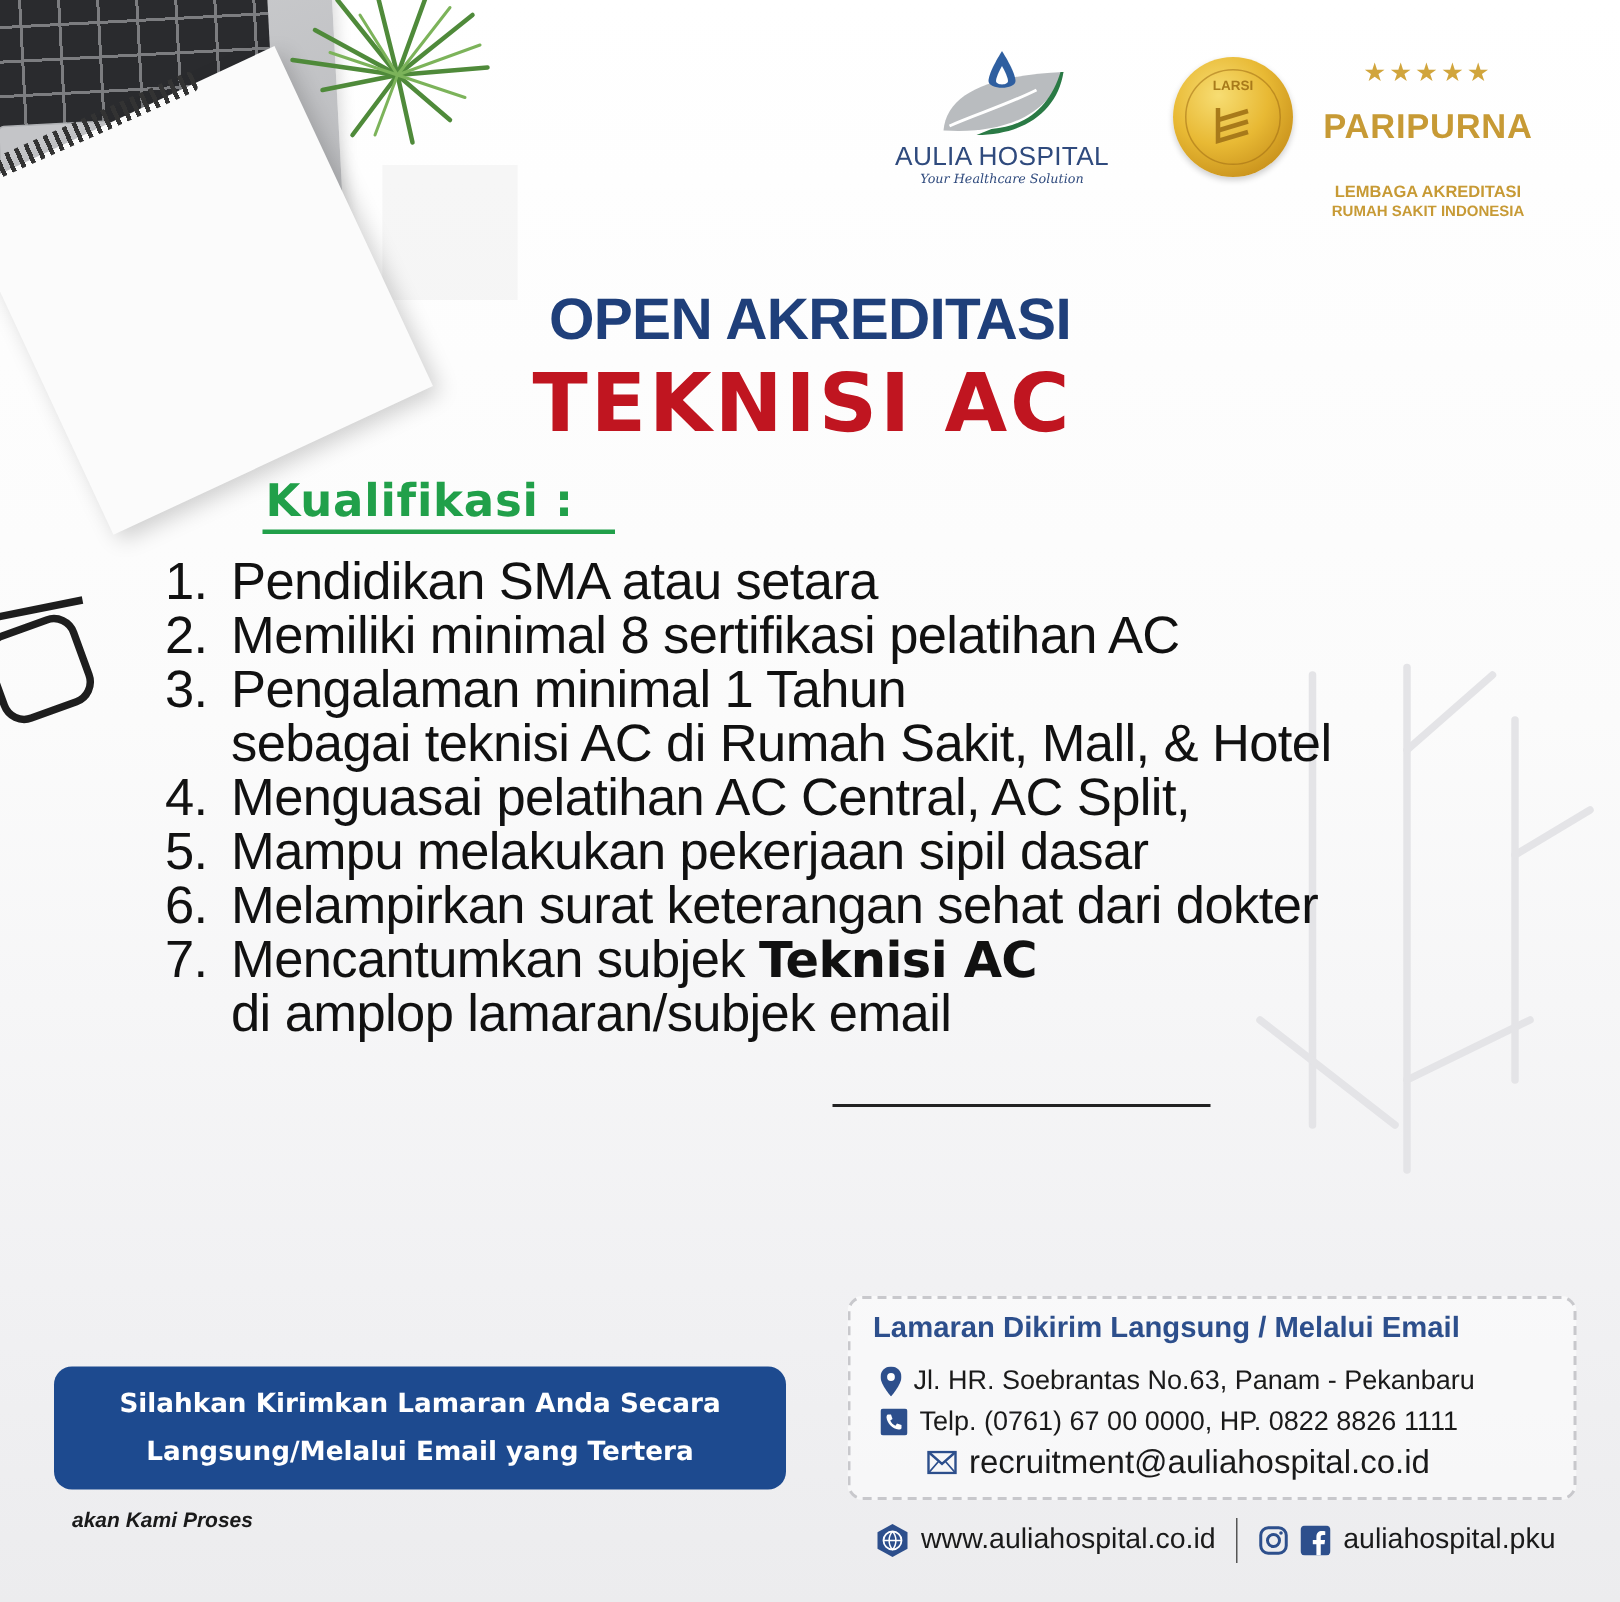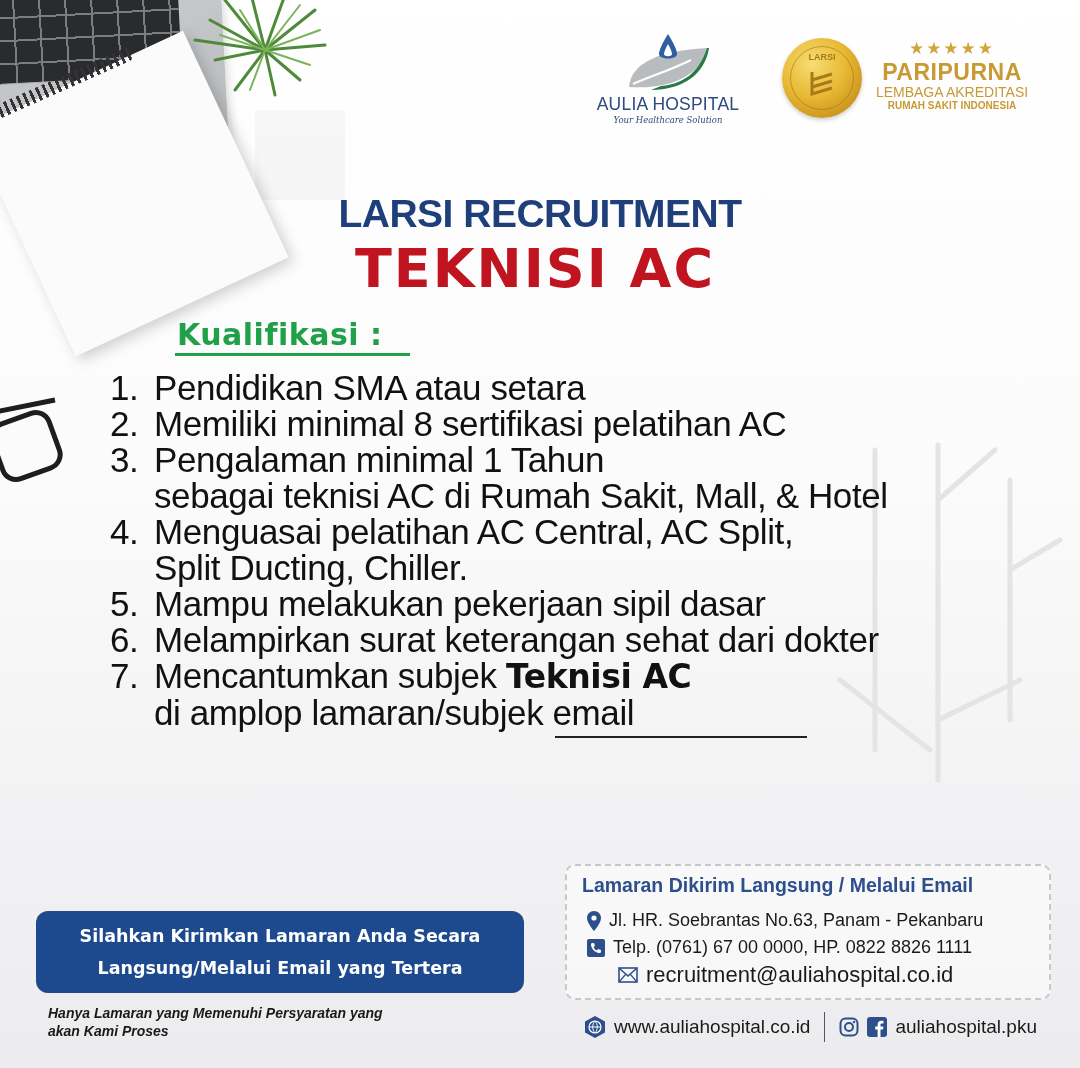--- a/index.html
+++ b/index.html
@@ -75,22 +75,22 @@
     position: absolute; left: 8px; top: 8px; width: 64px; height: 64px; border-radius: 50%;
     border: 1px solid rgba(160,110,20,0.55);
   }
   .larsi-text {
     position: absolute; left: 0; top: 14px; width: 80px; text-align: center;
     font-size: 9px; font-weight: bold; color: #a87a1a;
   }
   .larsi-chev { position: absolute; left: 27px; top: 30px; width: 26px; height: 30px; }
   .paripurna { left: 872px; top: 40px; width: 160px; text-align: center; color: #c79a35; }
   .stars { font-size: 17px; letter-spacing: 2px; color: #d1a53c; line-height: 17px; }
-  .paripurna-title { font-weight: bold; font-size: 23px; letter-spacing: 0.5px; line-height: 26px; margin-top: 2px; }
-  .paripurna-sub { font-weight: normal; font-size: 14px; line-height: 14px; }
+  .paripurna-title { font-weight: bold; font-size: 23px; letter-spacing: 0.5px; line-height: 26px; margin-top: 14px; }
+  .paripurna-sub { font-weight: bold; font-size: 11px; line-height: 14px; margin-top: 24px; }
   .paripurna-sub2 { font-weight: bold; font-size: 10px; line-height: 14px; }
 
   
   .open-recruitment {
     left: 300px; top: 192px; width: 480px; text-align: center;
     font-weight: bold; font-size: 39px; color: #1f3f7a; letter-spacing: -0.5px;
   }
   .job-title {
     left: 300px; top: 237px; width: 470px; text-align: center;
     font-weight: bold; font-size: 54px; color: #c01520; letter-spacing: 2px;
@@ -245,21 +245,21 @@
     </g>
   </svg>
 </div>
 <div class="abs paripurna">
   <div class="stars">★★★★★</div>
   <div class="paripurna-title">PARIPURNA</div>
   <div class="paripurna-sub">LEMBAGA AKREDITASI</div>
   <div class="paripurna-sub2">RUMAH SAKIT INDONESIA</div>
 </div>
 
-<div class="abs open-recruitment">LARSI RECRUITMENT</div>
+<div class="abs open-recruitment">OPEN AKREDITASI</div>
 <div class="abs job-title">TEKNISI AC</div>
 <div class="abs qual-heading">Kualifikasi :</div>
 <div class="abs qual-underline"></div>
 
 <div class="abs req-list">
   <div class="req-item">
     <span class="req-num">1.</span>
     <span class="req-body">
         <span class="req-line">Pendidikan SMA atau setara</span>
       </span>
@@ -274,21 +274,20 @@
     <span class="req-num">3.</span>
     <span class="req-body">
       <span class="req-line">Pengalaman minimal 1 Tahun</span>
       <span class="req-line">sebagai teknisi AC di Rumah Sakit, Mall, &amp; Hotel</span>
     </span>
   </div>
   <div class="req-item">
     <span class="req-num">4.</span>
     <span class="req-body">
       <span class="req-line">Menguasai pelatihan AC Central, AC Split,</span>
-      <span class="req-line">Split Ducting, Chiller.</span>
     </span>
   </div>
   <div class="req-item">
     <span class="req-num">5.</span>
     <span class="req-body">
         <span class="req-line">Mampu melakukan pekerjaan sipil dasar</span>
       </span>
   </div>
   <div class="req-item">
     <span class="req-num">6.</span>
@@ -339,21 +338,20 @@
     <span>recruitment@auliahospital.co.id</span>
   </div>
 </div>
 
 <div class="abs cta-box">
   <div>Silahkan Kirimkan Lamaran Anda Secara</div>
   <div>Langsung/Melalui Email yang Tertera</div>
 </div>
 
 <div class="abs disclaimer">
-  <span class="indent">Hanya Lamaran yang Memenuhi Persyaratan yang</span>
   <span class="indent">akan Kami Proses</span>
 </div>
 
 <div class="abs footer-links">
   <span class="ico">
     <svg width="22" height="22" viewBox="0 0 22 22">
         <polygon points="11,0 21,5.5 21,16.5 11,22 1,16.5 1,5.5" fill="#2d4f8c"></polygon>
         <circle cx="11" cy="11" r="6" fill="none" stroke="#fff" stroke-width="1.2"></circle>
         <path d="M5 11 L17 11 M11 5 C8 8 8 14 11 17 C14 14 14 8 11 5" fill="none" stroke="#fff" stroke-width="1"></path>
       </svg>

